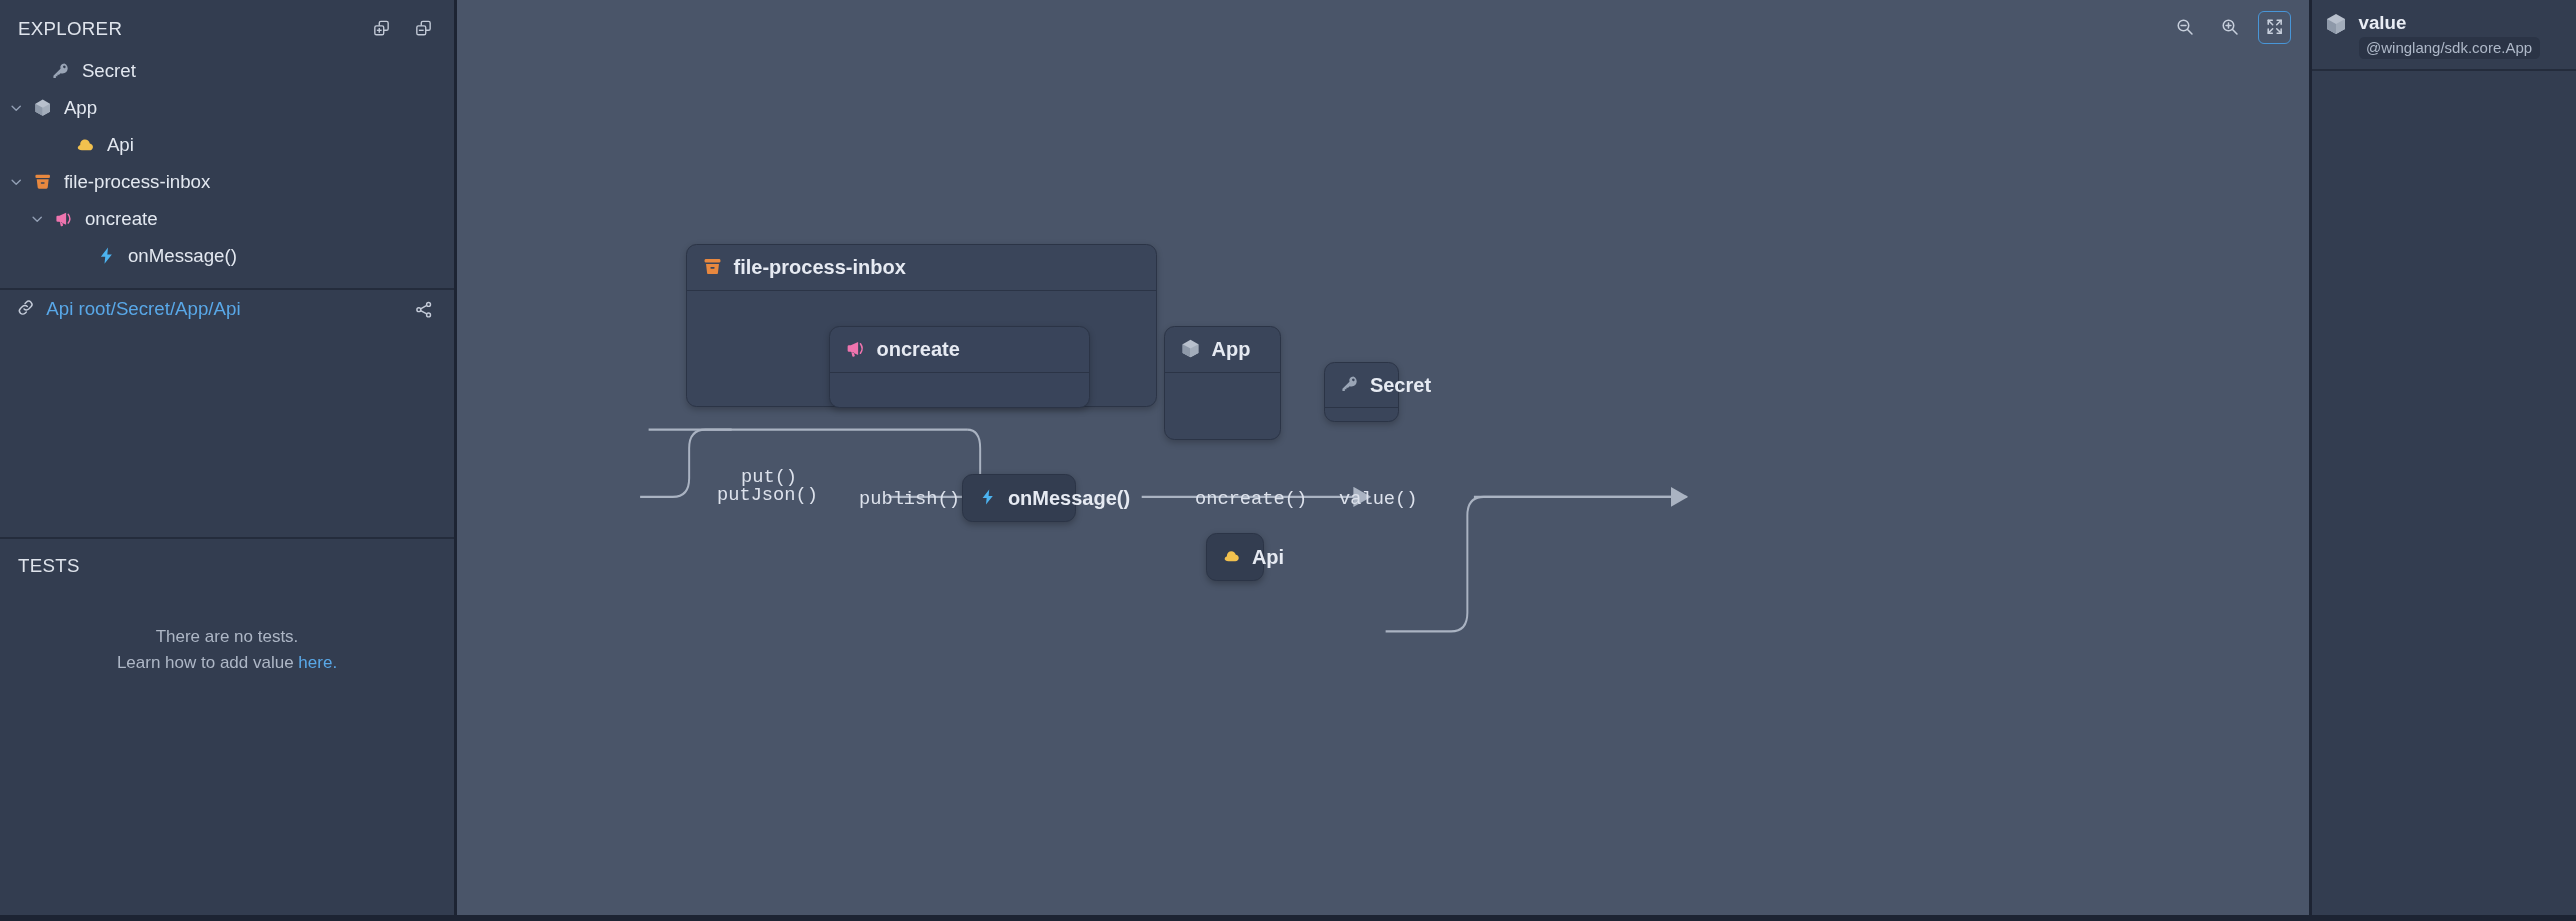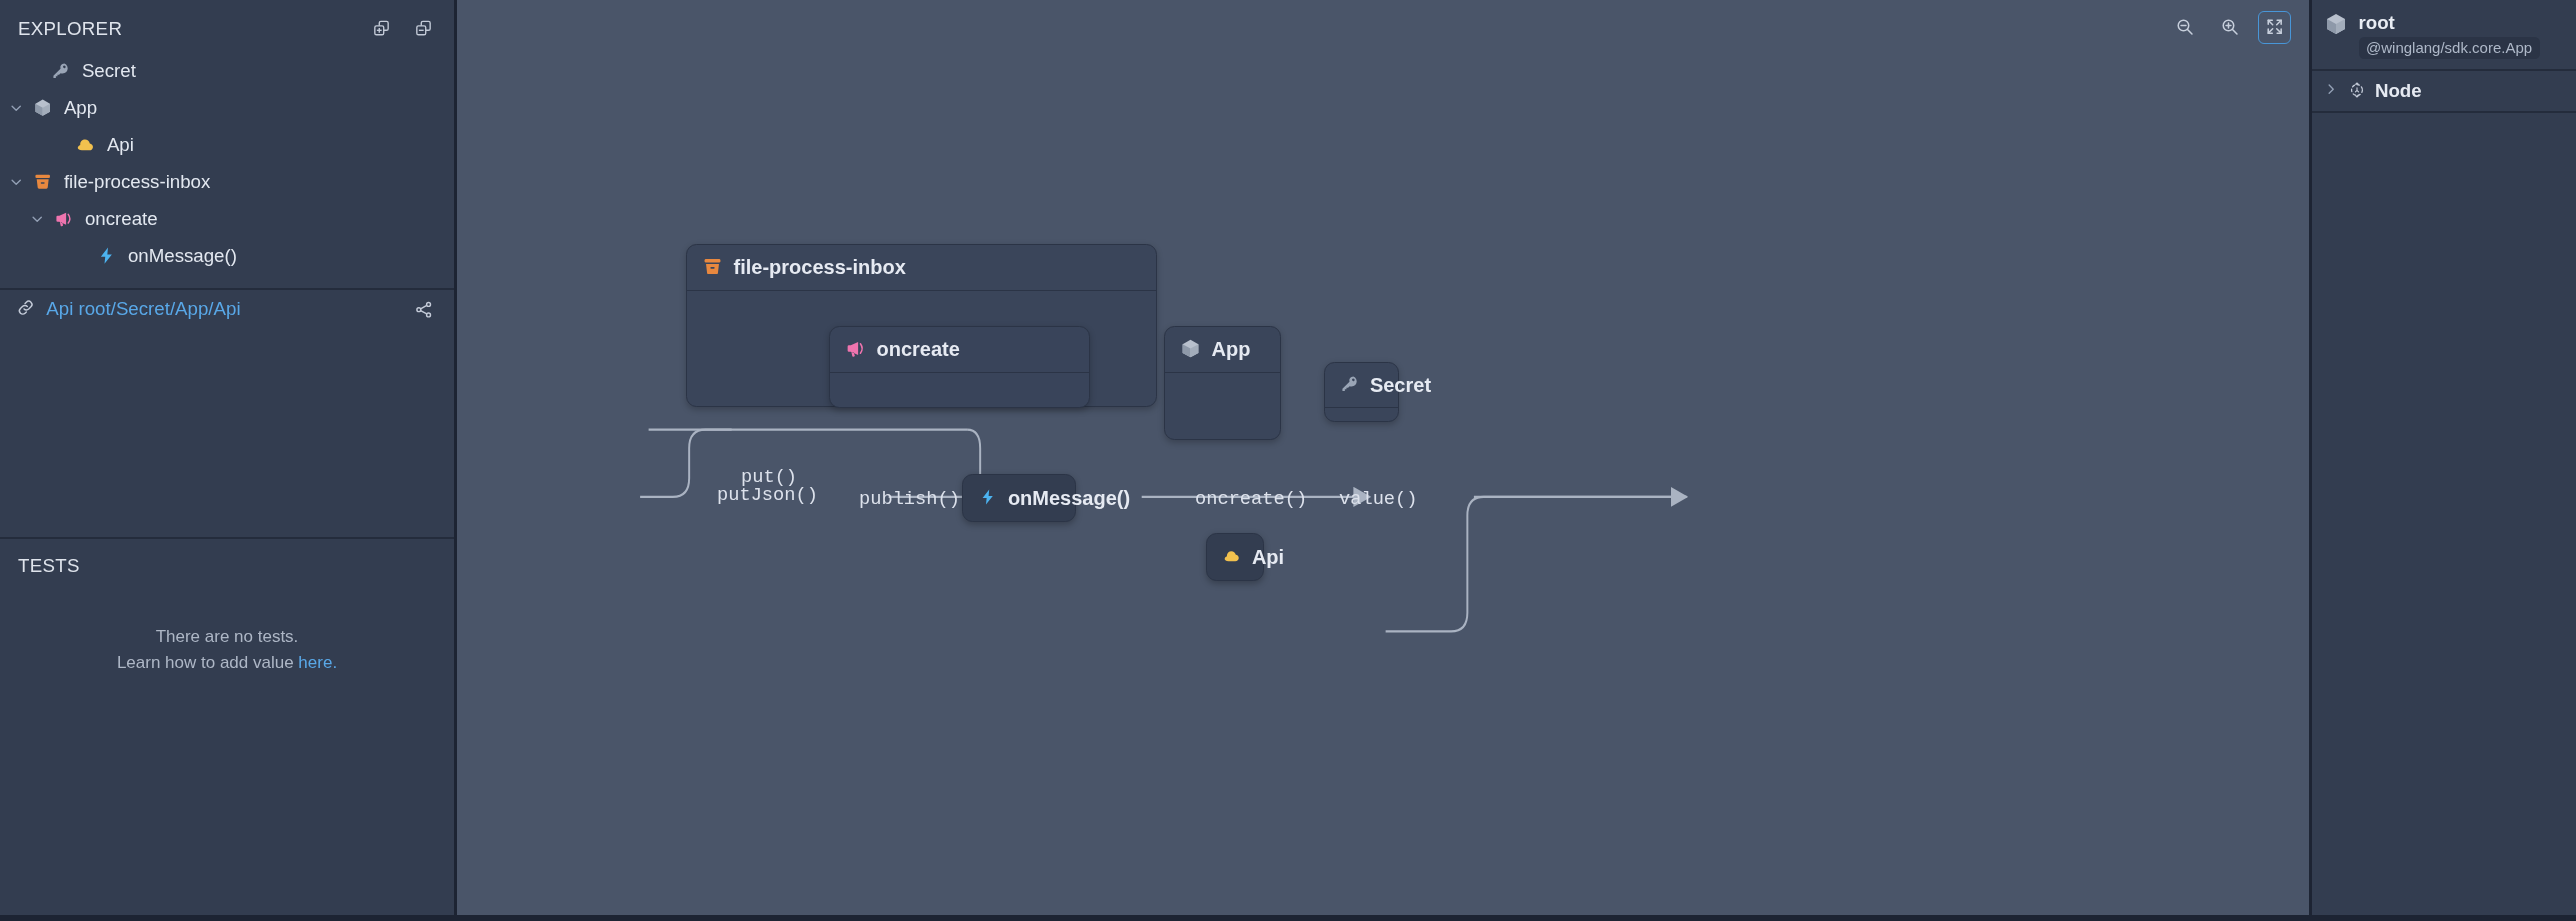--- a/index.html
+++ b/index.html
@@ -456,40 +456,24 @@
   <aside class="rightpanel">
     <div class="rp-head">
       <span>
         <svg width="24" height="24" viewBox="0 0 24 24">
           <path d="M12 2 3 7v10l9 5 9-5V7z" fill="#b8c0cd"></path>
           <path d="M12 12 3 7v10l9 5z" fill="#8e99a9"></path>
           <path d="M12 12l9-5v10l-9 5z" fill="#a3adbb"></path>
         </svg>
       </span>
       <span>
-        <div class="rp-title">root</div>
+        <div class="rp-title">value</div>
         <div class="rp-badge">@winglang/sdk.core.App</div>
       </span>
     </div>
 
-    <div class="rp-row">
-      <span>
-        <svg width="16.4" height="16.4" viewBox="0 0 24 24" fill="none" stroke="#93a0b5" stroke-width="2" stroke-linecap="round" stroke-linejoin="round">
-            <polyline points="9 6 15 12 9 18"></polyline>
-          </svg>
-      </span>
-      <span>
-        <svg width="18" height="18" viewBox="0 0 24 24" fill="none" stroke="#c4cbd8" stroke-width="1.7" stroke-linecap="round">
-          <circle cx="12" cy="12" r="7.2" stroke-dasharray="3.3 3.3"></circle>
-          <path d="M12 9v3.4l-2.1 2.1M12 12.4l2.1 2.1" stroke-width="1.5"></path>
-          <polyline points="10.4 4.4 12 2.9 13.6 4.4"></polyline>
-          <polyline points="10.4 19.6 12 21.1 13.6 19.6"></polyline>
-        </svg>
-      </span>
-      <span class="rp-row-label">Node</span>
-    </div>
 
     <div class="rp-rest"></div>
   </aside>
 
   <div class="bottombar"></div>
 </div>
 
 
 </body></html>

